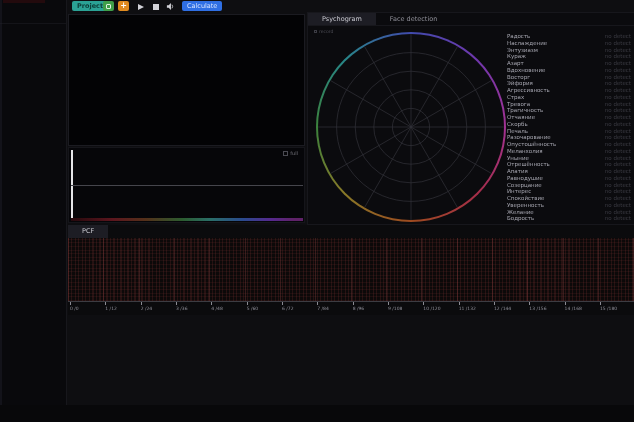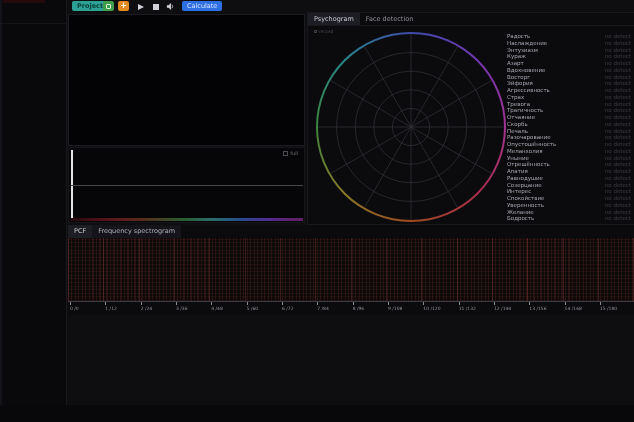--- a/index.html
+++ b/index.html
@@ -39,21 +39,21 @@
   .wave-mid{position:absolute;left:2px;right:1px;top:37px;height:1px;background:#45454c;}
   .wave-colorbar{position:absolute;left:2px;right:1px;bottom:1px;height:3px;
     background:linear-gradient(90deg,#26090d 0%,#5c161e 18%,#54301a 32%,#2c5c30 48%,#2a6e68 60%,#2a4a8e 74%,#55298e 86%,#5f2268 96%);}
   .full-toggle{position:absolute;right:6px;top:2px;display:flex;gap:2px;align-items:center;font-size:5px;color:#72727a;}
   .checkbox{width:5px;height:5px;border:1px solid #4a4a52;box-sizing:border-box;background:transparent;}
 
   
   .right-panel{position:absolute;left:307px;top:12px;width:327px;height:213px;background:#0b0b0e;
                border:1px solid #17171c;border-right:none;box-sizing:border-box;}
   .tabs{display:flex;height:12px;border-bottom:1px solid #17171c;font-size:6.5px;}
-  .tab{padding:0 6px;line-height:12px;color:#8f8f98;white-space:nowrap;}
+  .tab{padding:0 14px;line-height:12px;color:#8f8f98;white-space:nowrap;}
   .tab.active{background:#1d1d24;color:#c9c9d0;}
   .legend{position:absolute;left:6px;top:16px;display:flex;align-items:center;gap:2px;font-size:4.5px;color:#4e4e56;}
   .legend .checkbox{width:3px;height:3px;border-color:#3c3c44;}
 
   .polar{position:absolute;left:8px;top:19px;width:190px;height:190px;}
   .polar-ring{position:absolute;inset:0;border-radius:50%;opacity:.8;
     background:conic-gradient(from 0deg,#4e5ad4 0deg,#8a42d4 45deg,#c83cb4 90deg,#cc3658 135deg,#c25a24 180deg,#a8952e 225deg,#48a048 270deg,#2fa6a6 315deg,#4e5ad4 360deg);}
   .polar-inner{position:absolute;inset:1.6px;border-radius:50%;background:#0b0b0e;}
   .polar svg{position:absolute;inset:0;}
 
@@ -274,21 +274,20 @@
         <div class="emo-row">
           <span class="emo-name">Бодрость</span>
           <span class="emo-val">no detect</span>
         </div>
       </div>
   </div>
 
   <div class="spec-panel">
     <div class="spec-tabs">
       <div class="tab active">PCF</div>
-      <div class="tab secondary">Frequency spectrogram</div>
     </div>
     <div class="spec-grid"></div>
     <div class="spec-axis">
         <div class="tick" style="left: 2px;">
           <div class="tick-mark"></div>
           <div class="tick-label">0 /0</div>
         </div>
         <div class="tick" style="left: 37.33px;">
           <div class="tick-mark"></div>
           <div class="tick-label">1 /12</div>

